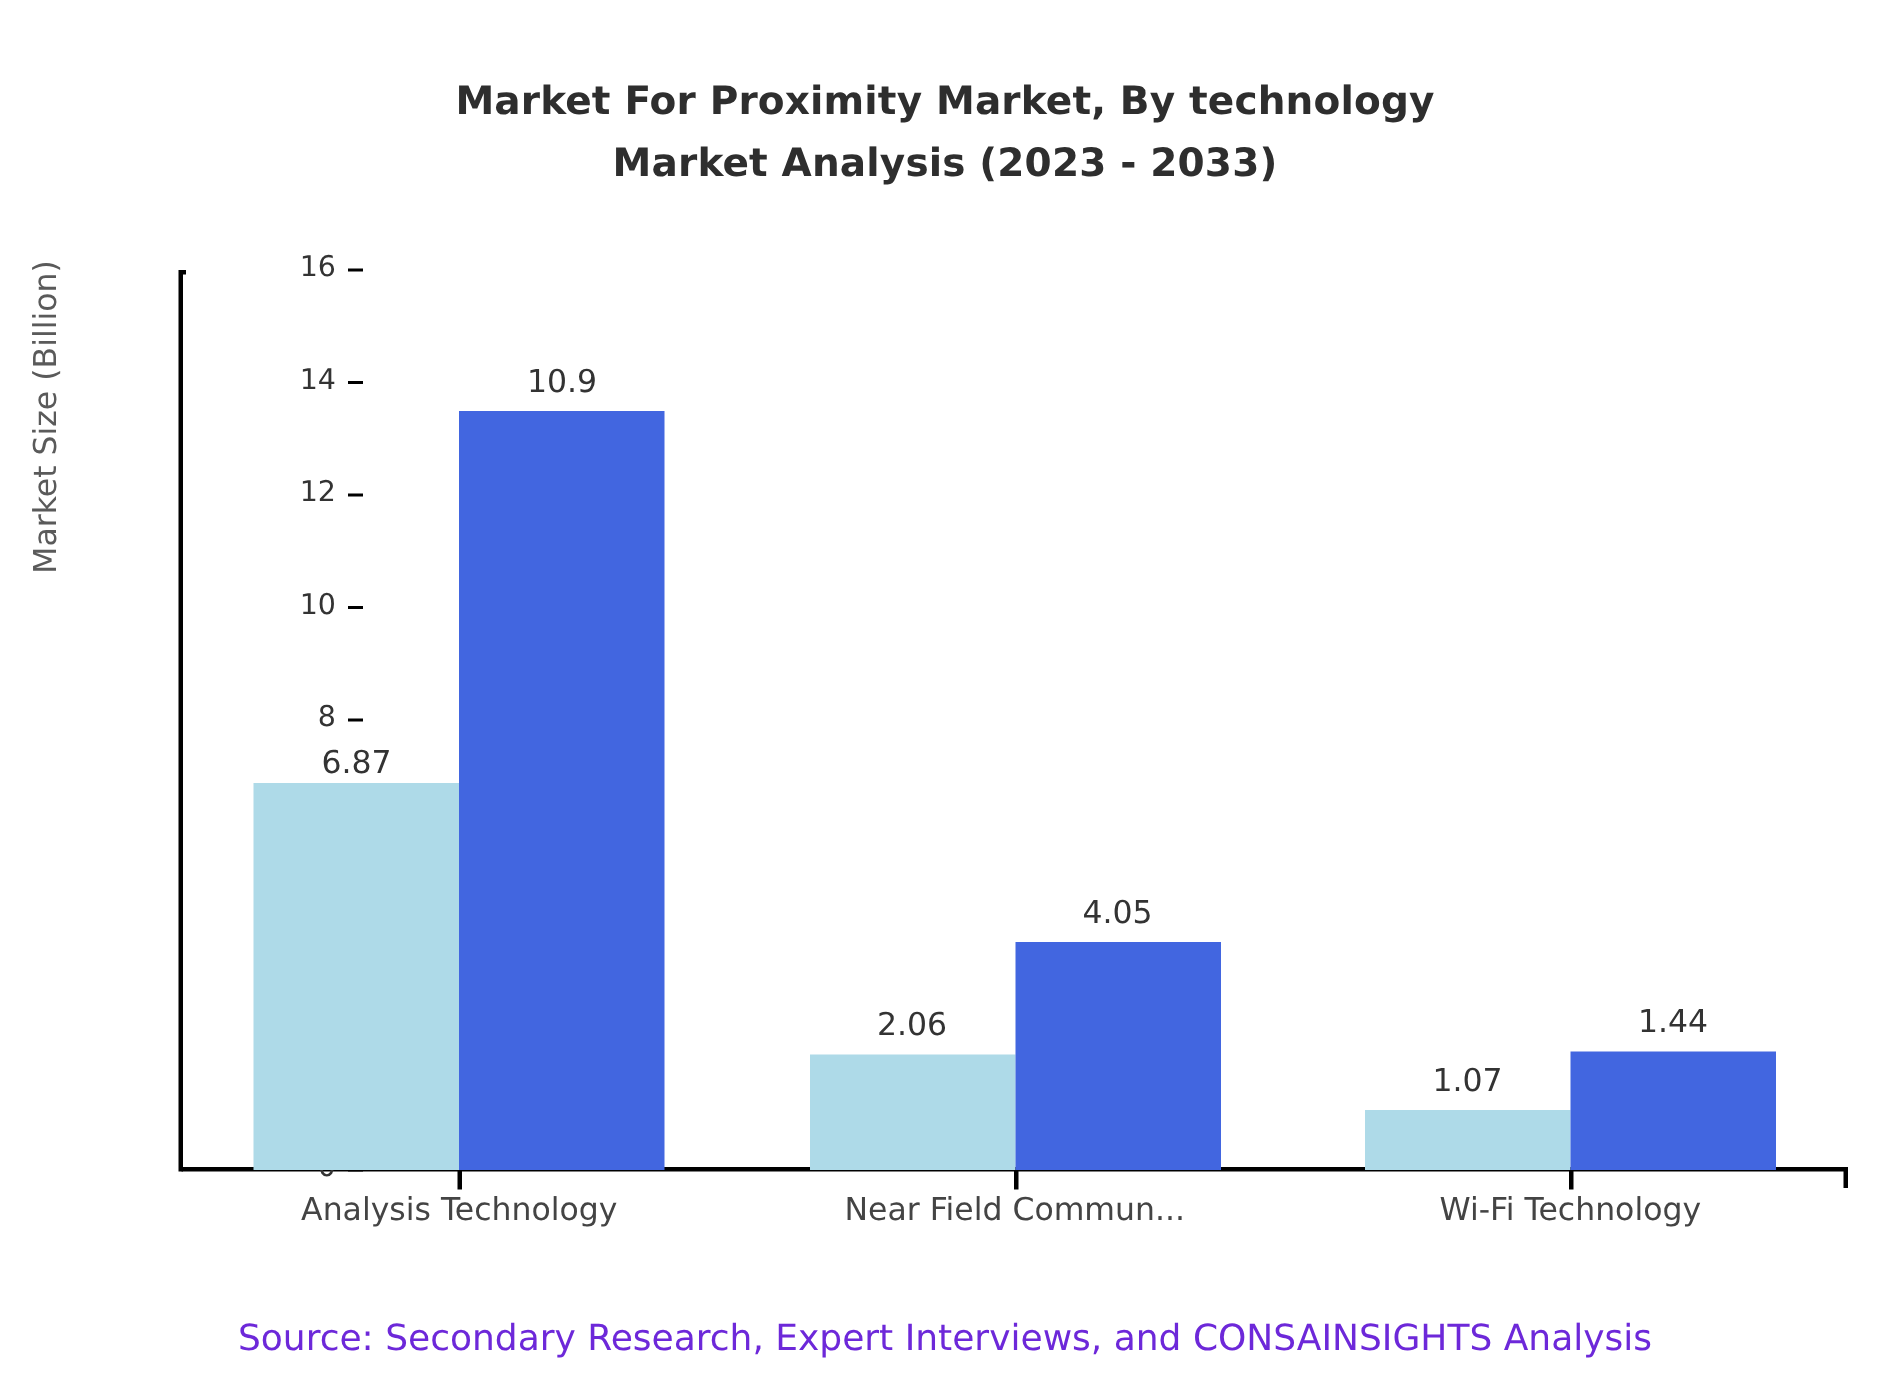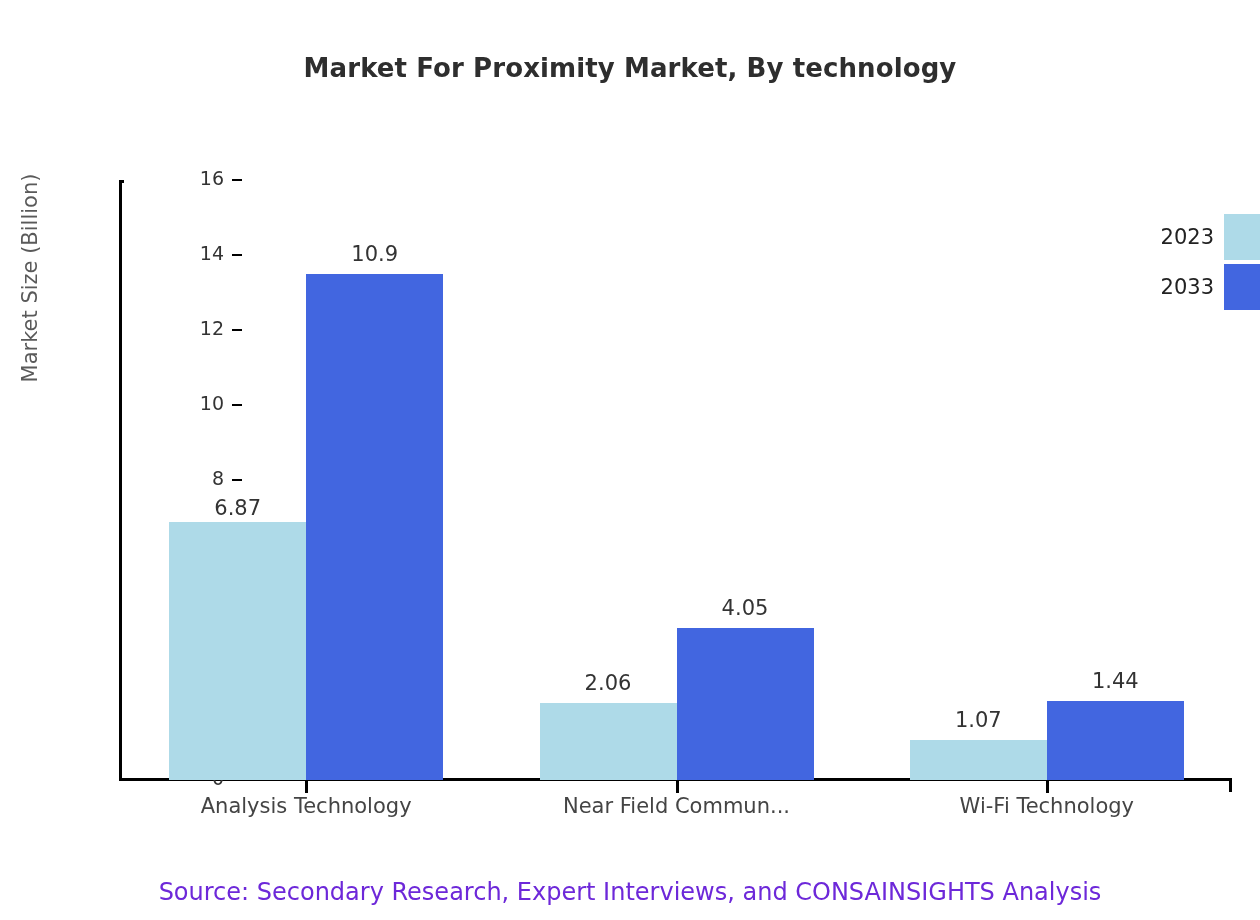--- a/index.html
+++ b/index.html
@@ -192,20 +192,21 @@
     white-space: nowrap;
   }
 </style>
 </head>
 <body>
 
 <div id="chart-root">
 
   <div class="chart-title">
     <span>Market For Proximity Market, By technology</span>
+    <span class="line2">Market Analysis (2023 - 2033)</span>
   </div>
 
   <div class="axis-line-y"></div>
   <div class="axis-line-x"></div>
   <div class="axis-cap-top"></div>
   <div class="axis-cap-right"></div>
 
   <div class="y-axis-title">Market Size (Billion)</div>
 
   <div class="plot-area">
@@ -265,26 +266,16 @@
 
   <div id="xtick-host">
       <div class="xtick-mark" style="left: 305.167px;"></div>
       <div class="xtick-label" style="left: 306.167px;">Analysis Technology</div>
       <div class="xtick-mark" style="left: 675.5px;"></div>
       <div class="xtick-label" style="left: 676.5px;">Near Field Commun...</div>
       <div class="xtick-mark" style="left: 1045.83px;"></div>
       <div class="xtick-label" style="left: 1046.83px;">Wi-Fi Technology</div>
     </div>
 
-  <div class="legend" id="legend-host">
-      <div class="legend-row">
-        <div class="legend-label">2023</div>
-        <div class="legend-swatch" style="background: rgb(174, 218, 232);"></div>
-      </div>
-      <div class="legend-row">
-        <div class="legend-label">2033</div>
-        <div class="legend-swatch" style="background: rgb(66, 102, 224);"></div>
-      </div>
-    </div>
 
   <div class="source-note">Source: Secondary Research, Expert Interviews, and CONSAINSIGHTS Analysis</div>
 
 </div>
 
 </body></html>

